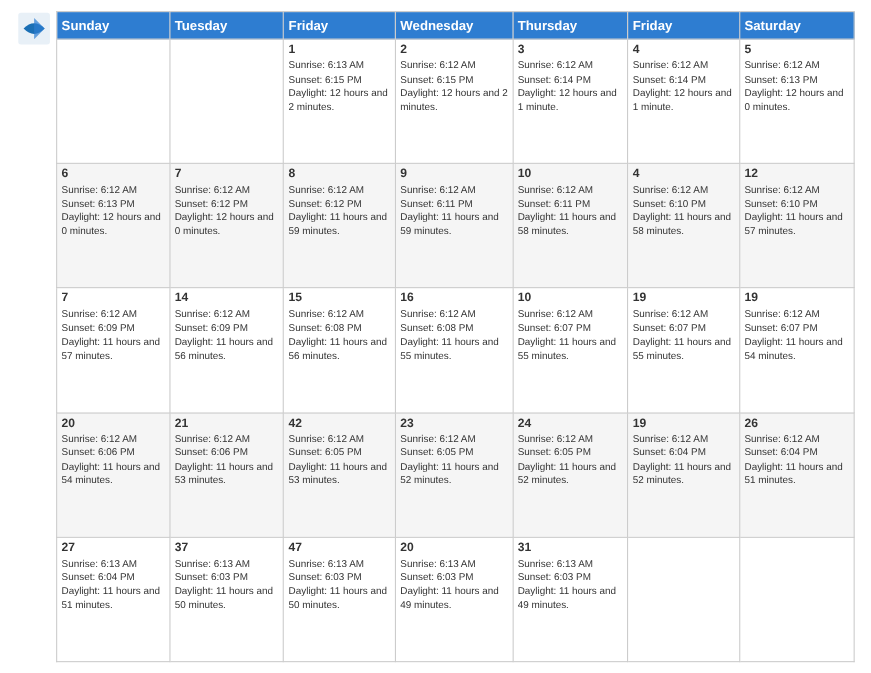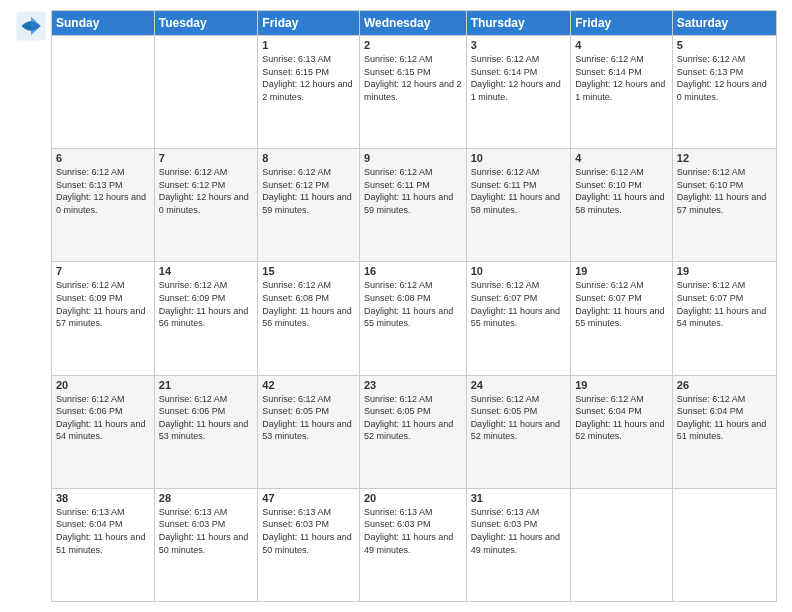--- a/index.html
+++ b/index.html
@@ -241,25 +241,25 @@
             <span class="day-number">19</span>
             <div class="day-info">Sunrise: 6:12 AM<br>Sunset: 6:04 PM<br>Daylight: 11 hours and 52 minutes.</div>
           </td>
           <td>
             <span class="day-number">26</span>
             <div class="day-info">Sunrise: 6:12 AM<br>Sunset: 6:04 PM<br>Daylight: 11 hours and 51 minutes.</div>
           </td>
         </tr>
         <tr>
           <td>
-            <span class="day-number">38</span>
+            <span class="day-number">27</span>
             <div class="day-info">Sunrise: 6:13 AM<br>Sunset: 6:04 PM<br>Daylight: 11 hours and 51 minutes.</div>
           </td>
           <td>
-            <span class="day-number">28</span>
+            <span class="day-number">37</span>
             <div class="day-info">Sunrise: 6:13 AM<br>Sunset: 6:03 PM<br>Daylight: 11 hours and 50 minutes.</div>
           </td>
           <td>
             <span class="day-number">47</span>
             <div class="day-info">Sunrise: 6:13 AM<br>Sunset: 6:03 PM<br>Daylight: 11 hours and 50 minutes.</div>
           </td>
           <td>
             <span class="day-number">20</span>
             <div class="day-info">Sunrise: 6:13 AM<br>Sunset: 6:03 PM<br>Daylight: 11 hours and 49 minutes.</div>
           </td>

